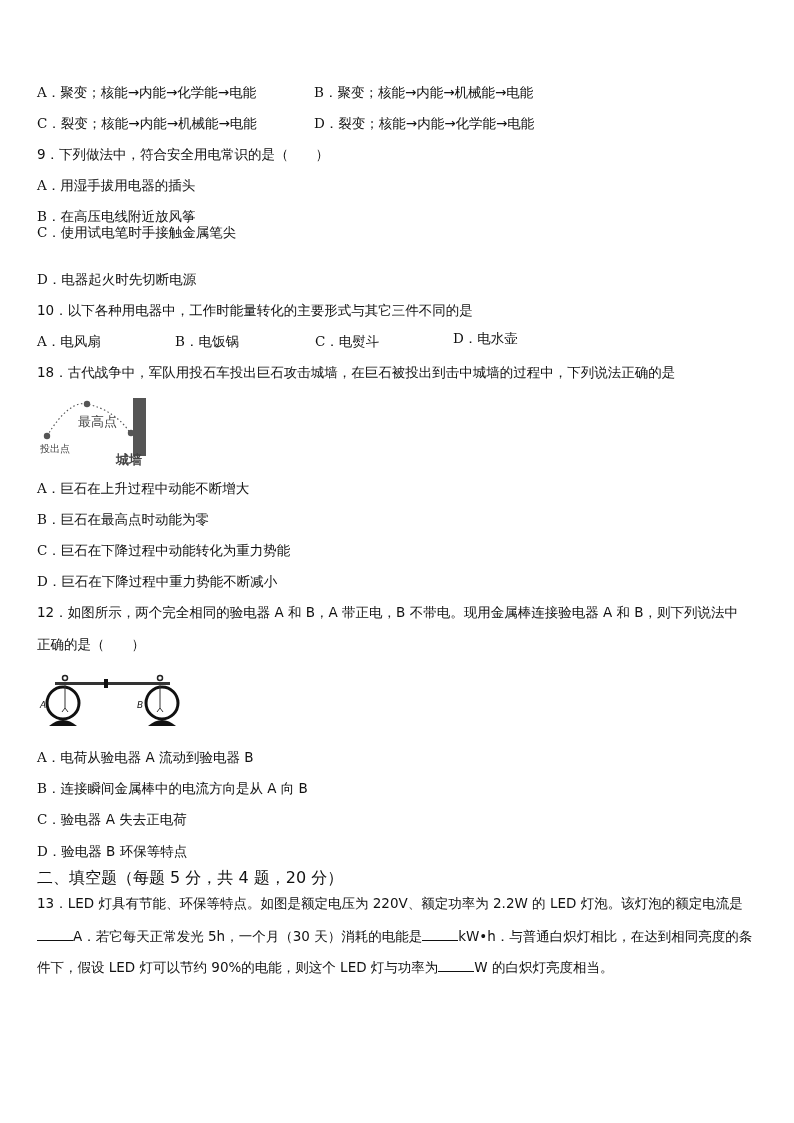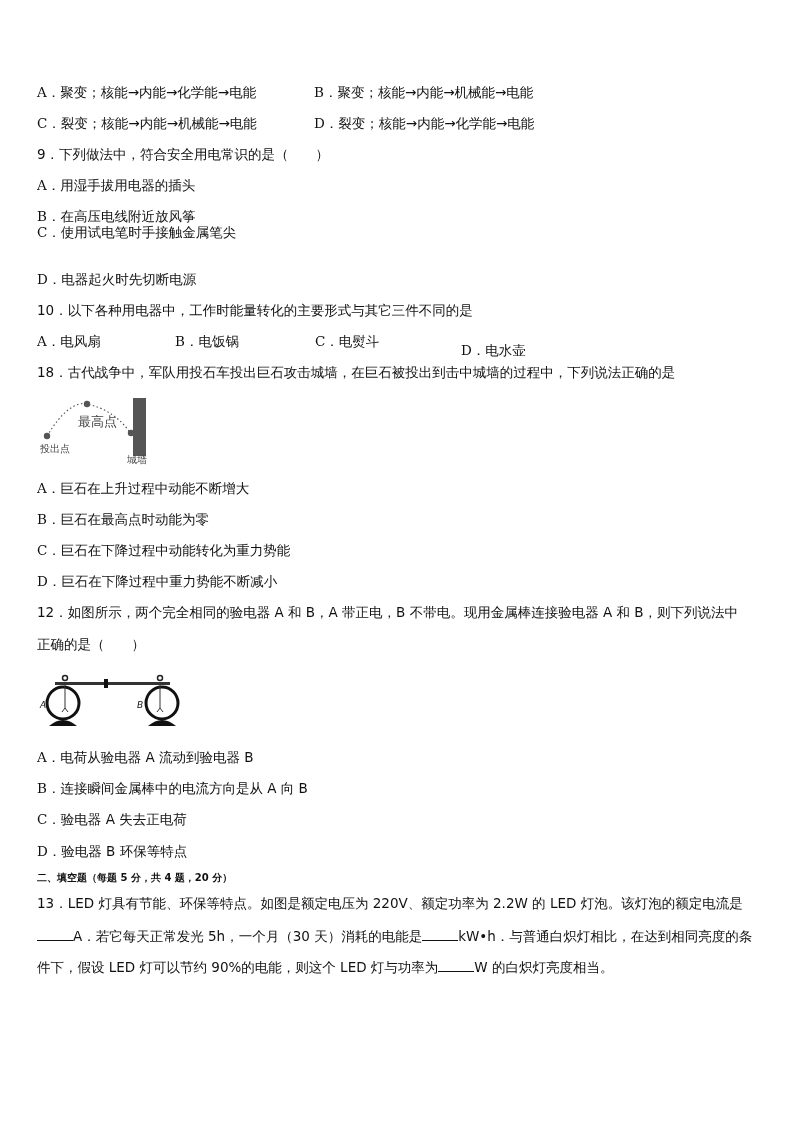--- a/index.html
+++ b/index.html
@@ -5,21 +5,21 @@
   html, body { margin: 0; padding: 0; background: #ffffff; }
   body {
     width: 794px; height: 1123px; position: relative; overflow: hidden;
     font-family: "DejaVu Sans", "Liberation Sans", sans-serif;
     color: #111; font-size: 13.5px;
   }
   .line { position: absolute; left: 37px; white-space: nowrap; line-height: 16px; }
   .opt { position: absolute; white-space: nowrap; line-height: 16px; }
   .lbl { font-family: "DejaVu Serif", "Liberation Serif", serif; }
   .blank { display: inline-block; border-bottom: 1px solid #111; height: 13px; vertical-align: baseline; }
-  .section { font-weight: bold; font-size: 10px; }
+  .section { font-weight: normal; font-size: 16px; }
   svg { position: absolute; }
 </style>
 </head>
 <body>
 
 <div class="opt" style="left:37px; top:84px;">
   <span class="lbl">A．</span><span>聚变；核能→内能→化学能→电能</span>
 </div>
 <div class="opt" style="left:314px; top:84px;">
   <span class="lbl">B．</span><span>聚变；核能→内能→机械能→电能</span>
@@ -34,34 +34,34 @@
 <div class="line" style="top:146px;">9．下列做法中，符合安全用电常识的是（　　）</div>
 <div class="line" style="top:177px;"><span class="lbl">A．</span><span>用湿手拔用电器的插头</span></div>
 <div class="line" style="top:208px;"><span class="lbl">B．</span><span>在高压电线附近放风筝</span></div>
 <div class="line" style="top:224px;"><span class="lbl">C．</span><span>使用试电笔时手接触金属笔尖</span></div>
 <div class="line" style="top:271px;"><span class="lbl">D．</span><span>电器起火时先切断电源</span></div>
 
 <div class="line" style="top:302px;">10．以下各种用电器中，工作时能量转化的主要形式与其它三件不同的是</div>
 <div class="opt" style="left:37px; top:333px;"><span class="lbl">A．</span><span>电风扇</span></div>
 <div class="opt" style="left:175px; top:333px;"><span class="lbl">B．</span><span>电饭锅</span></div>
 <div class="opt" style="left:315px; top:333px;"><span class="lbl">C．</span><span>电熨斗</span></div>
-<div class="opt" style="left:453px; top:342px;margin-left:8px;"><span class="lbl">D．</span><span>电水壶</span></div>
+<div class="opt" style="left:453px; top:330px;"><span class="lbl">D．</span><span>电水壶</span></div>
 
 <div class="line" style="top:364px;">18．古代战争中，军队用投石车投出巨石攻击城墙，在巨石被投出到击中城墙的过程中，下列说法正确的是</div>
 
 <svg style="left:35px; top:394px;" width="120" height="72" viewBox="0 0 120 72">
   <path d="M12 42 Q 34 6 52 10 Q 80 16 96 40" fill="none" stroke="#555" stroke-width="1.2" stroke-dasharray="1.5 2.5"></path>
   <circle cx="12" cy="42" r="3.2" fill="#555"></circle>
   <circle cx="52" cy="10" r="3.2" fill="#555"></circle>
   <circle cx="96" cy="39" r="3.2" fill="#555"></circle>
   <rect x="98" y="4" width="13" height="58" fill="#555"></rect>
 </svg>
 <div class="opt" style="left:40px; top:445px; font-size:10px; line-height:8px; color:#444;">投出点</div>
 <div class="opt" style="left:78px; top:418px; font-size:13px; line-height:8px; color:#444;">最高点</div>
-<div class="opt" style="left:127px; top:456px; font-size:10px; line-height:8px; color:#444;">城墙</div>
+<div class="opt" style="left:116px; top:456px; font-size:13px; line-height:8px; color:#444;font-weight:bold;">城墙</div>
 
 <div class="line" style="top:480px;"><span class="lbl">A．</span><span>巨石在上升过程中动能不断增大</span></div>
 <div class="line" style="top:511px;"><span class="lbl">B．</span><span>巨石在最高点时动能为零</span></div>
 <div class="line" style="top:542px;"><span class="lbl">C．</span><span>巨石在下降过程中动能转化为重力势能</span></div>
 <div class="line" style="top:573px;"><span class="lbl">D．</span><span>巨石在下降过程中重力势能不断减小</span></div>
 
 <div class="line" style="top:604px;">12．如图所示，两个完全相同的验电器 A 和 B，A 带正电，B 不带电。现用金属棒连接验电器 A 和 B，则下列说法中</div>
 <div class="line" style="top:636px;">正确的是（　　）</div>
 
 <svg style="left:35px; top:670px;" width="150" height="60" viewBox="0 0 150 60">

